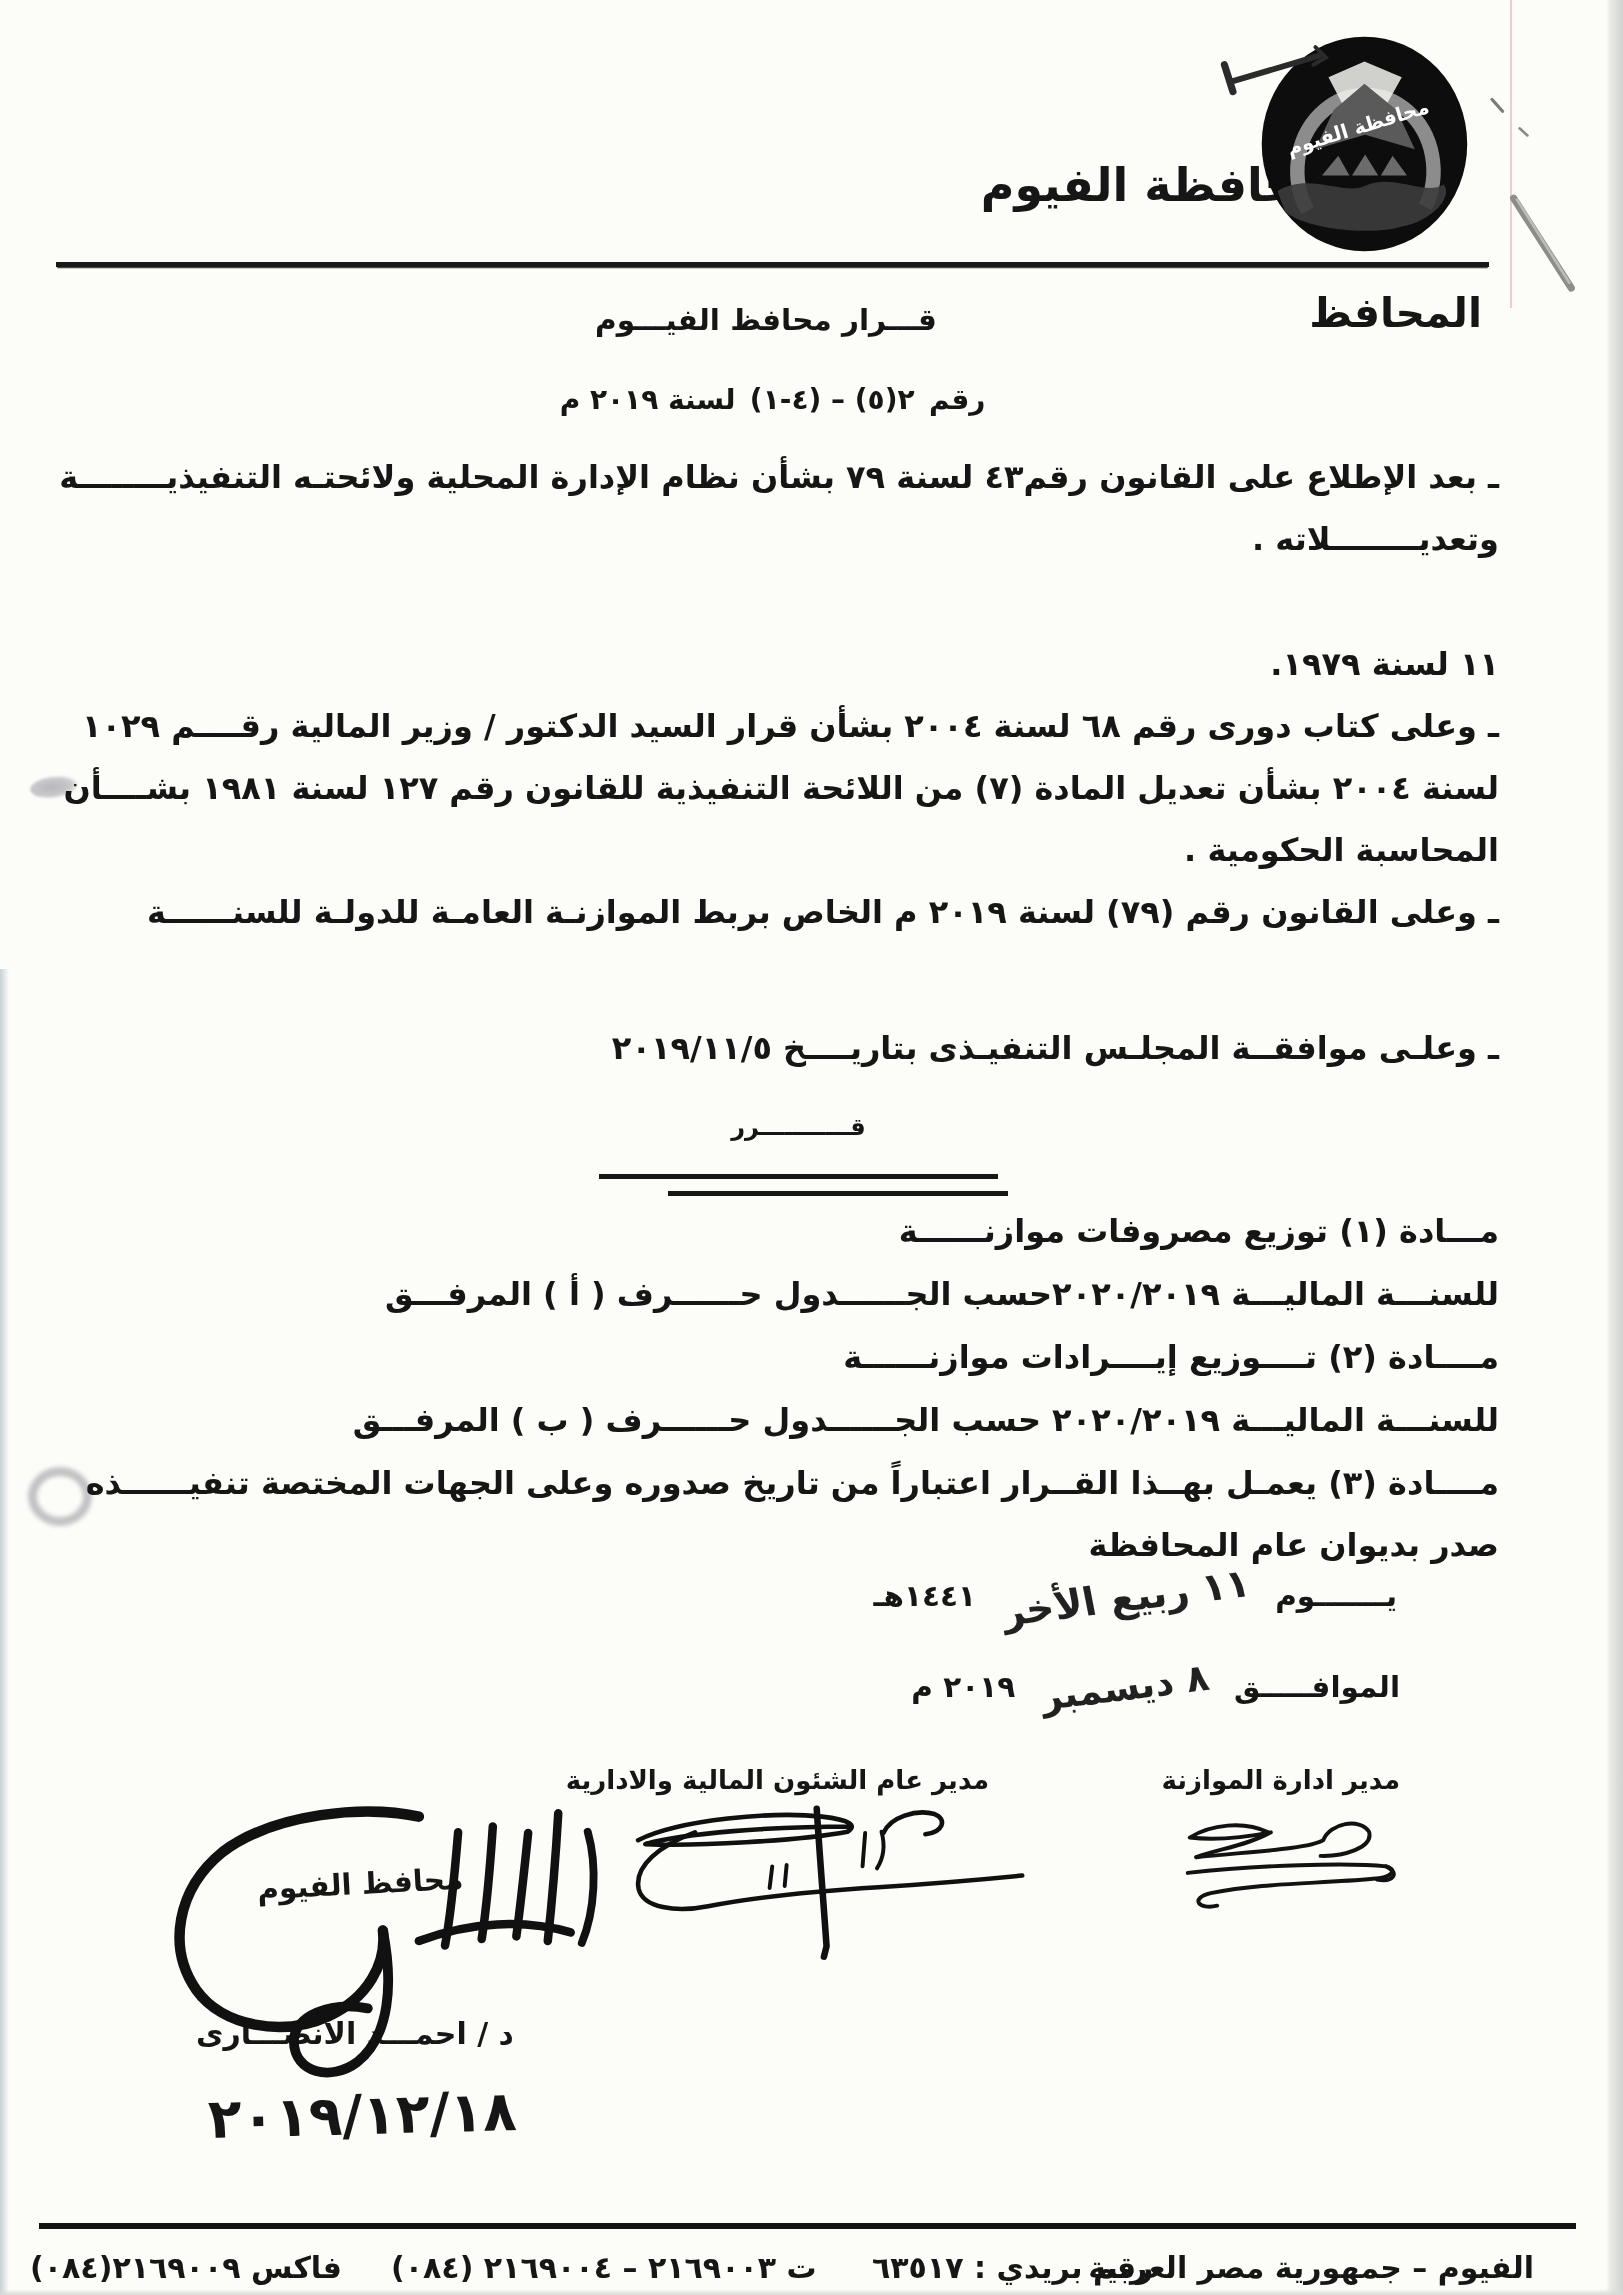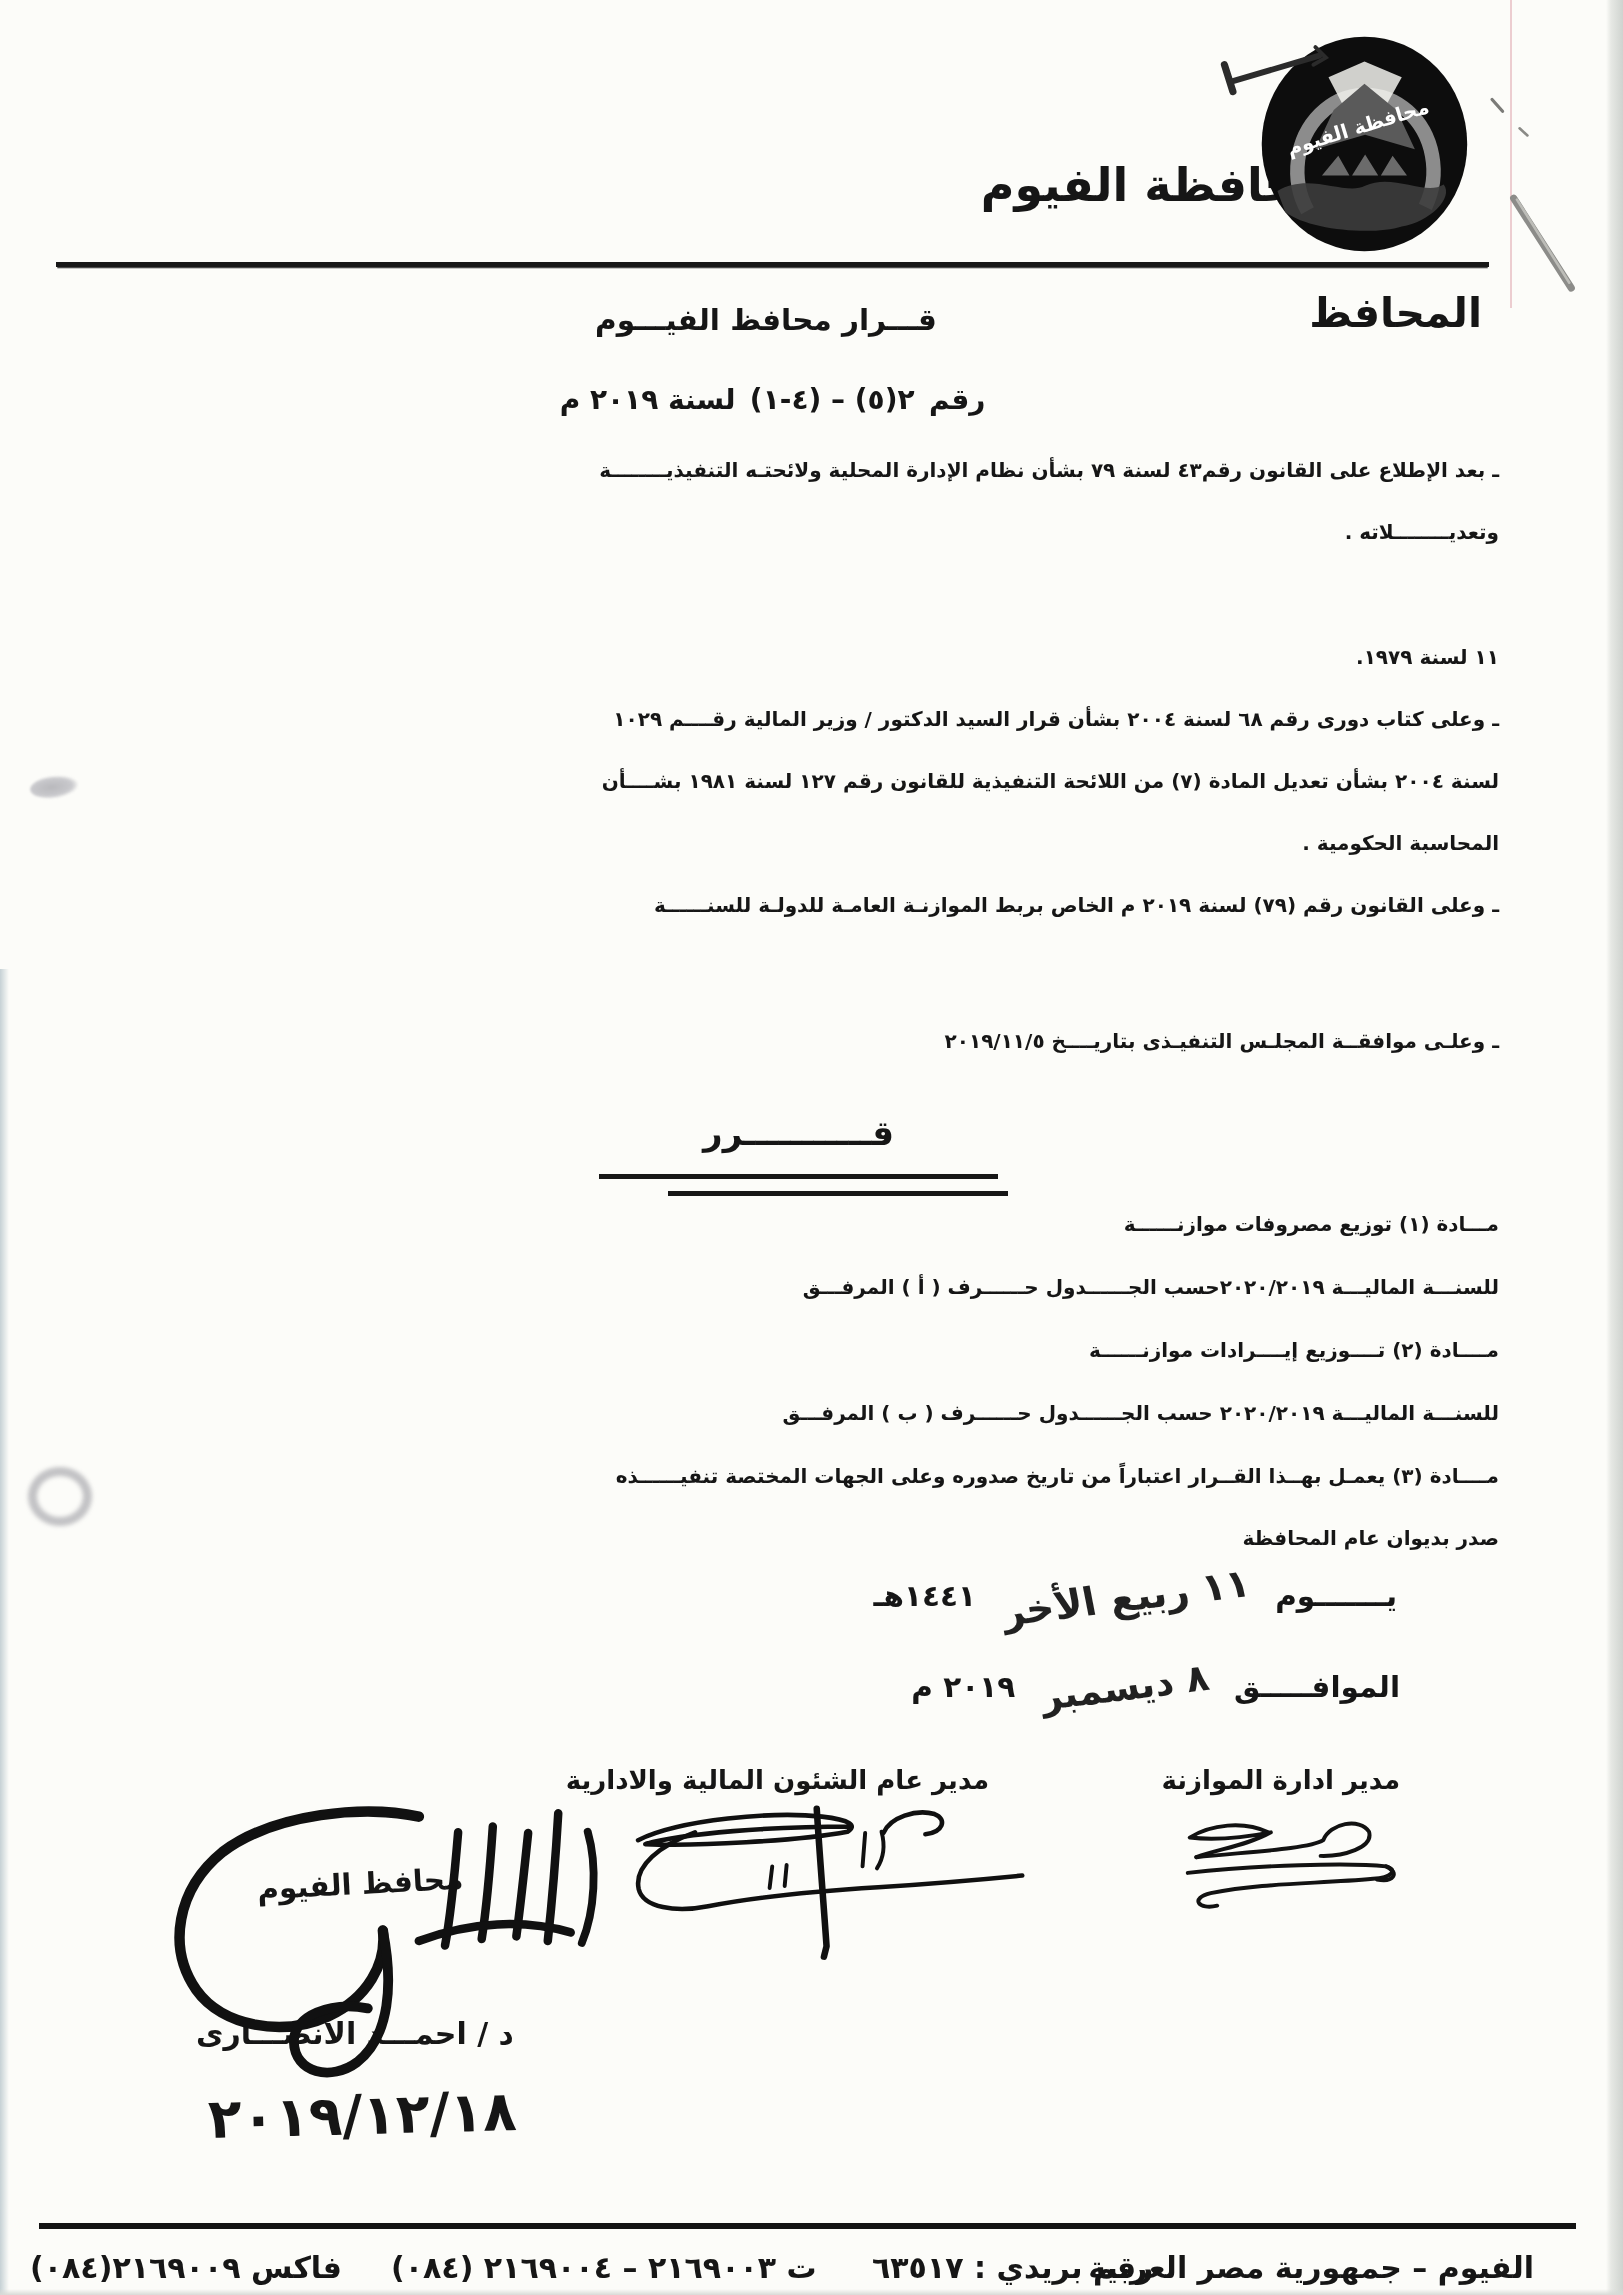--- a/index.html
+++ b/index.html
@@ -22,24 +22,24 @@
     transform:rotate(-7deg);filter:blur(1.3px);opacity:.6;}
   .smudge2{position:absolute;left:27.5px;top:1467px;width:46px;height:41px;border-radius:50%;
     border:9.8px solid #8a8a92;filter:blur(2px);opacity:.5;}
   
   .t{position:absolute;line-height:1.25;font-weight:bold;white-space:nowrap;}
   .gov-name{left:1018px;top:157px;width:308px;font-size:46px;text-align:center;}
   .governor-label{right:141px;top:288px;font-size:41px;letter-spacing:0.7px;}
   .rule-top{position:absolute;left:56px;top:262px;width:1433px;height:5.2px;background:#181818;box-shadow:0 2.6px 0 -1.3px #4a4a4a;}
   .decree-title{left:576px;top:302px;width:380px;text-align:center;font-size:29.5px;}
   .decree-number{left:524px;top:382px;width:497px;font-size:28px;display:flex;justify-content:center;gap:14.4px;}
-  .body-line{position:absolute;left:79px;width:1420px;text-align:right;font-size:20px;font-weight:bold;white-space:nowrap;line-height:1.2;}
+  .body-line{position:absolute;left:79px;width:1420px;text-align:right;font-size:32px;font-weight:bold;white-space:nowrap;line-height:1.2;}
   .ind170{padding-right:111px;}
   .ind50{padding-right:33px;}
-  .decision{position:absolute;left:576px;top:1113px;width:445px;text-align:center;font-size:34px;font-weight:bold;}
+  .decision{position:absolute;left:576px;top:1113px;width:445px;text-align:center;font-size:24px;font-weight:bold;}
   .uline{position:absolute;height:4.6px;background:#171717;}
   .u1{left:599px;top:1174px;width:399px;}
   .u2{left:668px;top:1191px;width:340px;}
   .date-row{position:absolute;display:flex;align-items:flex-start;gap:25px;font-weight:bold;}
   .day-row{right:226px;top:1579px;font-size:29.5px;}
   .match-row{right:223px;top:1670px;font-size:29.5px;}
   .hand{font-size:39px;font-weight:600;transform:rotate(-7deg) skewX(4deg);transform-origin:center;display:inline-block;margin-top:-3.9px;opacity:.95;}
   .hand-small{font-size:37px;}
   .sig-title{position:absolute;font-size:26px;font-weight:bold;white-space:nowrap;margin-left:14px;}
   .sig-budget{right:223px;top:1765px;}

